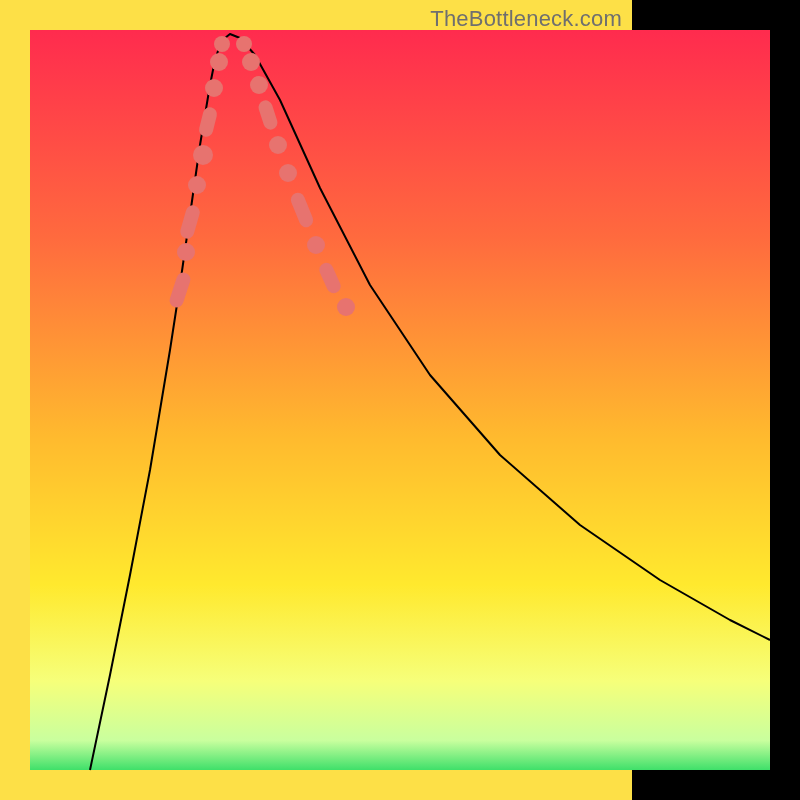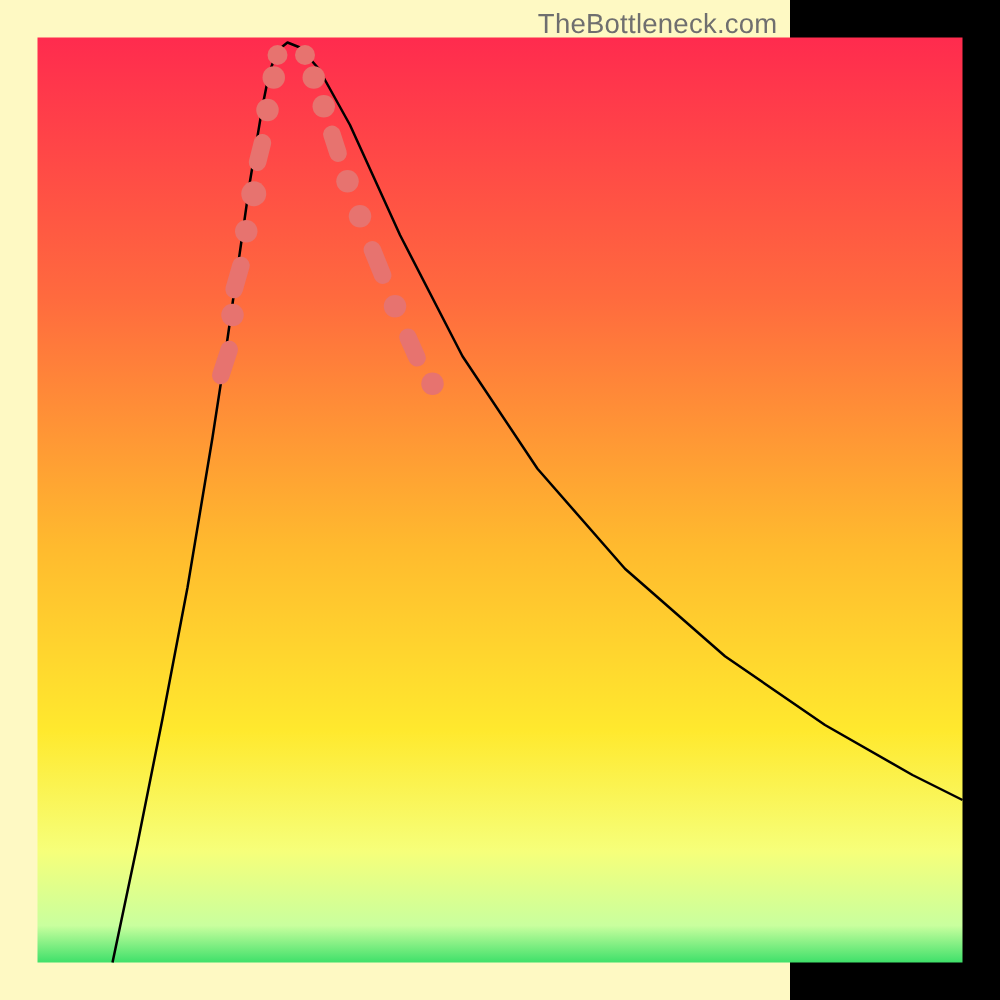--- a/index.html
+++ b/index.html
@@ -10,21 +10,21 @@
     overflow: hidden;
     background: #000;
     font-family: Arial, Helvetica, sans-serif;
   }
   .frame {
     position: absolute;
     left: 0;
     top: 0;
     width: 632px;
     height: 800px;
-    background: #fef9c3;
+    background: #fde047;
   }
   .plot {
     position: absolute;
     left: 30px;
     top: 30px;
     width: 740px;
     height: 740px;
     
     background: linear-gradient(to bottom,
       var(--c-top) 0%,

